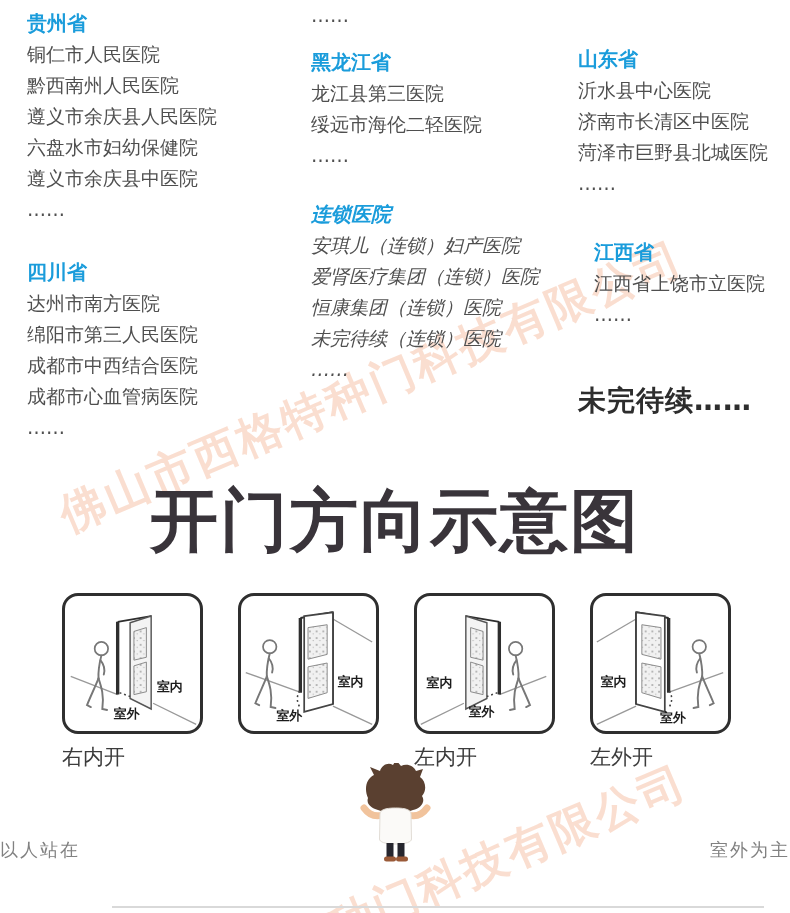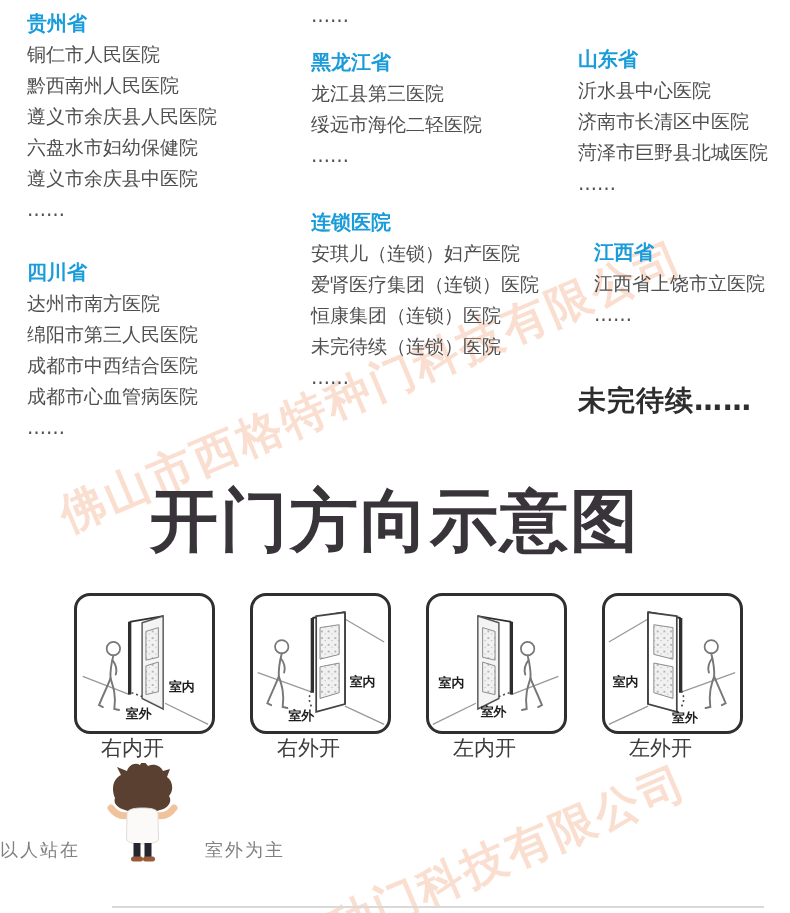--- a/index.html
+++ b/index.html
@@ -18,53 +18,53 @@
   }
   #wm1{left:62px; top:488px; transform:rotate(-23deg);}
   #wm2{left:66px; top:1012px; transform:rotate(-23deg);}
   
   .col{position:absolute; z-index:1; font-size:19px; line-height:31px;}
   .col1{left:27px;  top:8px;  width:272px;}
   .col2{left:311px; top:0px;  width:262px;}
   .col3{left:578px; top:44px; width:206px;}
   .sec-header{font-size:20px; font-weight:bold; color:var(--accent,#1a9cdb); line-height:31px;}
   .gap1{margin-top:32px;}
-  .gap2{margin-top:36px;}
+  .gap2{margin-top:28px;font-style:italic;}
   .gap3{margin-top:38px;margin-left:16px;}
   .pre-more{margin-bottom:16px;}
   .tbc{margin-top:54px; font-size:28px; line-height:34px; font-weight:bold; color:#2d2d2d; letter-spacing:1px;}
   
   .diagram-title{
     position:absolute; z-index:1; left:0; top:478px; width:100%;
     text-align:center; font-size:68px; font-weight:bold; letter-spacing:2px;
     color:var(--title,#39343a); line-height:1.25;
   }
   .door-row{position:absolute; z-index:1; left:62px; top:593px; display:flex; gap:35px;}
   .door-cell{width:141px;}
   .door-box{
     width:141px; height:141px; box-sizing:border-box;
-    border:3px solid #2f2f2f; border-radius:16px; background:#fff; overflow:hidden;margin-left:12px;
+    border:3px solid #2f2f2f; border-radius:16px; background:#fff; overflow:hidden;
   }
   .door-box svg{display:block; width:100%; height:100%;}
-  .door-caption{text-align:center; font-size:21px; color:#3c3c3c;}
+  .door-caption{margin-top:9px; text-align:left; font-size:21px; color:#3c3c3c;}
   
   .wall {stroke:#999; stroke-width:1.4; fill:none;}
   .jamb {stroke:#2e2e2e; stroke-width:3.5; fill:none;}
   .jamb2{stroke:#2e2e2e; stroke-width:2; fill:none;}
   .panel {fill:#f4f4f4; stroke:#555; stroke-width:1.5;}
   .panelw{fill:#ffffff; stroke:#444; stroke-width:1.8;}
   .pane {fill:url(#speck); stroke:#888; stroke-width:1;}
   .dots {stroke:#444; stroke-width:1.6; stroke-dasharray:2 3; fill:none;}
   .pl  {stroke:#777; stroke-width:1.8; fill:none;}
   .pl2 {stroke:#777; stroke-width:2; fill:none; stroke-linecap:round;}
   .door-label{font-family:"DejaVu Serif","Liberation Serif",serif; font-weight:bold; font-size:13.5px; fill:#1b1b1b;}
   
   .legend{
     position:absolute; z-index:1; left:0; top:763px; width:100%; height:100px;
-    display:flex; justify-content:flex-start; align-items:flex-end; gap:20px;
+    display:flex; justify-content:space-between; align-items:flex-end; gap:20px;
   }
   .legend-text{font-size:18px; letter-spacing:2px; color:#818181; padding-bottom:4px; line-height:1;}
   .divider{position:absolute; z-index:1; left:112px; top:906px; width:652px; height:2px; background:#d9d9d9;}
   .hidden-defs{position:absolute; width:0; height:0;}
 </style>
 </head>
 <body>
 
 <div id="page">
 
@@ -187,21 +187,20 @@
       <div class="door-caption">右内开</div>
     </div>
     <div class="door-cell">
       <div class="door-box">
         <svg viewBox="0 0 141 141">
           <use href="#scene-out"></use>
           <text class="door-label" x="101" y="94">室内</text>
           <text class="door-label" x="37" y="129">室外</text>
         </svg>
       </div>
-      <div class="door-caption">右外开</div>
     </div>
     <div class="door-cell">
       <div class="door-box">
         <svg viewBox="0 0 141 141">
           <use href="#scene-in" transform="translate(141,0) scale(-1,1)"></use>
           <text class="door-label" x="10" y="95">室内</text>
           <text class="door-label" x="54" y="125">室外</text>
         </svg>
       </div>
       <div class="door-caption">左内开</div>

